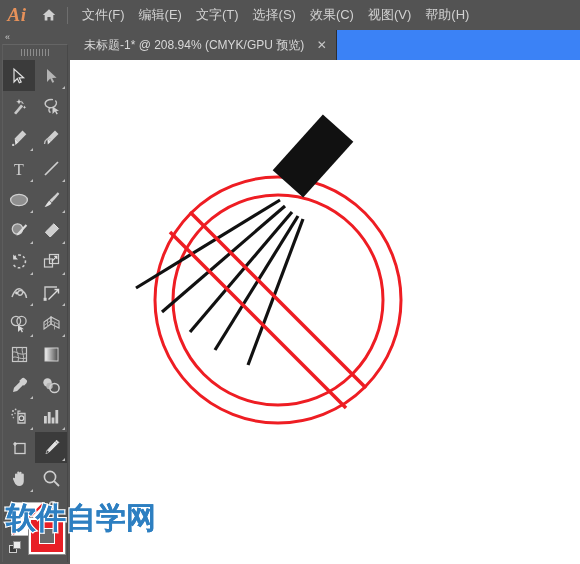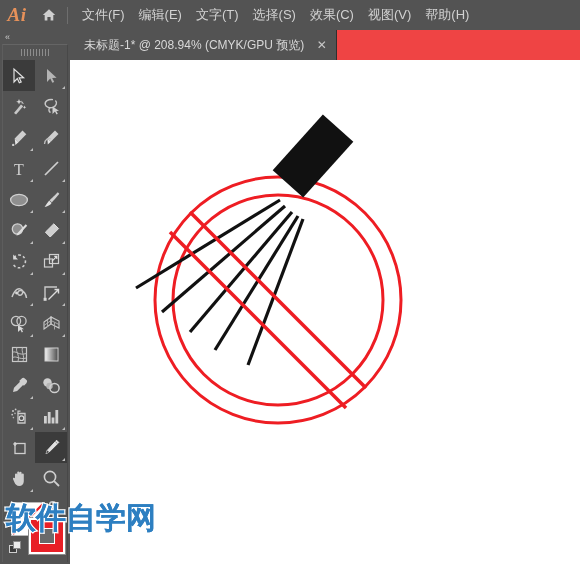--- a/index.html
+++ b/index.html
@@ -34,21 +34,21 @@
   }
   .menu-items { display: flex; align-items: center; }
   .menu-item {
     color: #d2d2d2; font-size: 13px;
     padding: 3px 7px; white-space: nowrap; cursor: default;
   }
 
   
   .tabbar {
     position: absolute; left: 0; top: 30px; width: 580px; height: 30px;
-    background: #ef4444;
+    background: #3b82f6;
   }
   .tab-strip-left {
     position: absolute; left: 0; top: 0; width: 70px; height: 30px;
     background: #535353;
   }
   .doc-tab {
     position: absolute; left: 70px; top: 0; height: 30px;
     display: flex; align-items: center;
     background: #535353;
     padding: 0 8px 0 14px;

